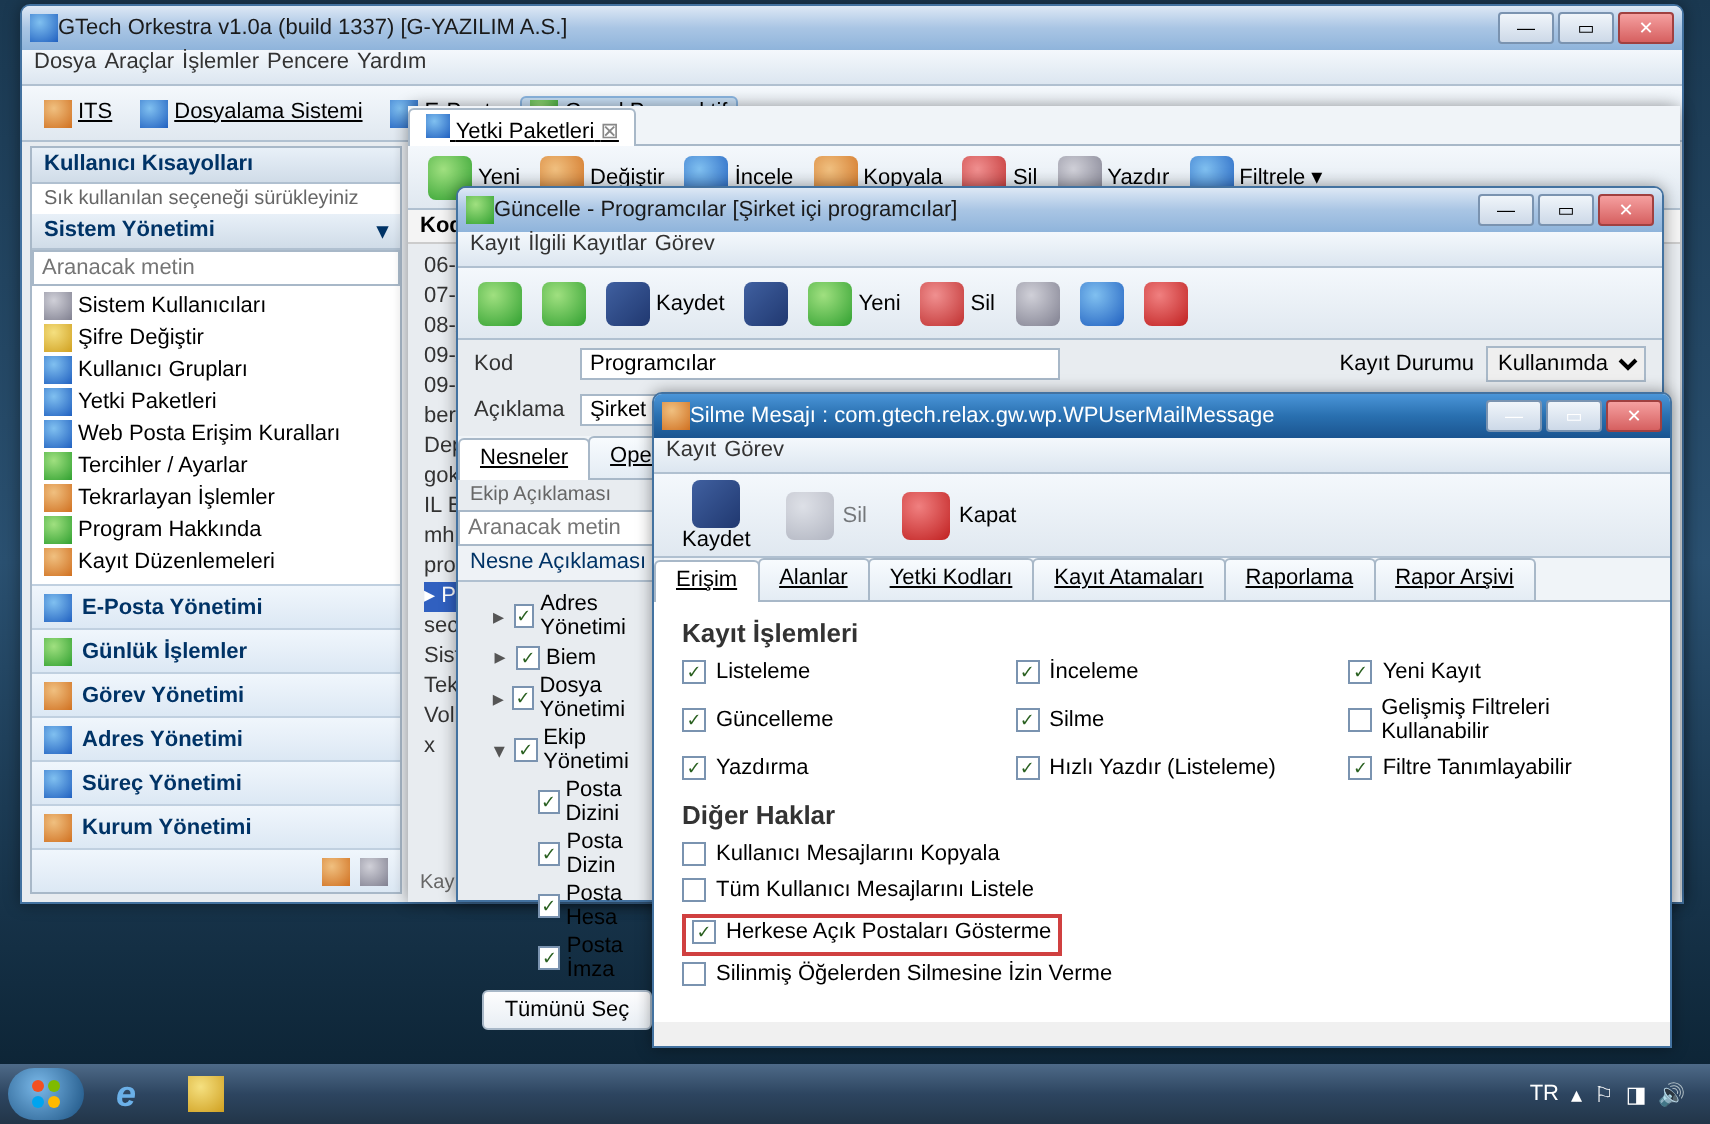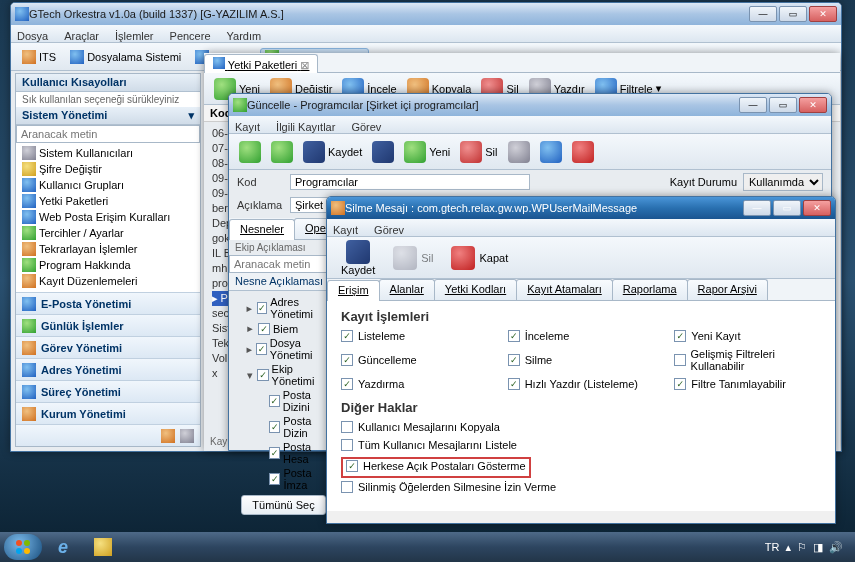--- a/index.html
+++ b/index.html
@@ -3,24 +3,24 @@
 <meta charset="utf-8">
 <style>
 * { margin: 0; padding: 0; box-sizing: border-box; font-family: "Segoe UI", Tahoma, sans-serif; font-size: 11px; }
 body { width: 855px; height: 562px; background: linear-gradient(180deg, #1a3850 0%, #2a5070 50%, #0a2030 100%); position: relative; overflow: hidden; }
 .window { position: absolute; background: #e8ecf0; border: 1px solid #4372a0; border-radius: 5px 5px 0 0; box-shadow: 0 0 8px rgba(0,0,0,0.4); }
 .titlebar { height: 22px; background: linear-gradient(180deg, #dde8f5 0%, #a9c5e4 50%, #8fb4db 100%); border-radius: 4px 4px 0 0; display: flex; align-items: center; padding: 0 4px; }
 .titlebar .title { flex: 1; color: #1a1a1a; font-size: 11px; }
 .win-controls { display: flex; gap: 2px; }
 .win-btn { width: 28px; height: 16px; border: 1px solid #7a93b0; border-radius: 2px; background: linear-gradient(180deg, #f0f5fa, #cdd9e8); display: flex; align-items: center; justify-content: center; font-size: 9px; cursor: pointer; }
 .win-btn.close { background: linear-gradient(180deg, #f5a0a0, #d66060); border-color: #a04040; color: #fff; }
-.menubar { height: 18px; background: linear-gradient(180deg, #f4f8fc, #dce6f0); border-bottom: 1px solid #b0c0d0; display: flex; align-items: flex-end; padding: 0 6px; gap: 16px; }
+.menubar { height: 18px; background: linear-gradient(180deg, #f4f8fc, #dce6f0); border-bottom: 1px solid #b0c0d0; display: flex; align-items: flex-start; padding: 0 6px; gap: 4px; }
 .menubar span { color: #333; cursor: pointer; }
 .toolbar { height: 28px; background: linear-gradient(180deg, #f4f8fc, #e0e8f0); border-bottom: 1px solid #b0c0d0; display: flex; align-items: center; padding: 0 6px; gap: 4px; }
-.tool-item { display: flex; align-items: center; gap: 3px; padding: 2px 5px; border-radius: 3px; cursor: pointer; }
+.tool-item { display: flex; gap: 3px; padding: 2px 5px; border-radius: 3px; cursor: pointer; text-decoration: underline; }
 .pane-left { position: absolute; left: 4px; top: 70px; width: 186px; bottom: 4px; background: #fff; border: 1px solid #a8b8c8; }
 .pane-header { height: 18px; background: linear-gradient(180deg, #e8f0f8, #d0dce8); padding: 2px 6px; font-weight: bold; color: #003366; border-bottom: 1px solid #b0c0d0; }
 .pane-sub { padding: 2px 6px; font-size: 10px; color: #666; }
 .search-input { width: 100%; border: 1px solid #a8b8c8; padding: 2px 4px; margin: 0; font-size: 11px; }
 .tree { padding: 2px 4px; }
 .tree-item { display: flex; align-items: center; gap: 3px; padding: 1px 2px; cursor: pointer; }
 .mini-icon { width: 14px; height: 14px; display: inline-block; }
 .section-row { height: 22px; background: linear-gradient(180deg, #f0f6fc, #dce8f4); border-top: 1px solid #c0d0e0; display: flex; align-items: center; gap: 5px; padding: 0 6px; cursor: pointer; }
 .section-row b { color: #003366; font-weight: bold; }
 .content-area { background: #fff; }

